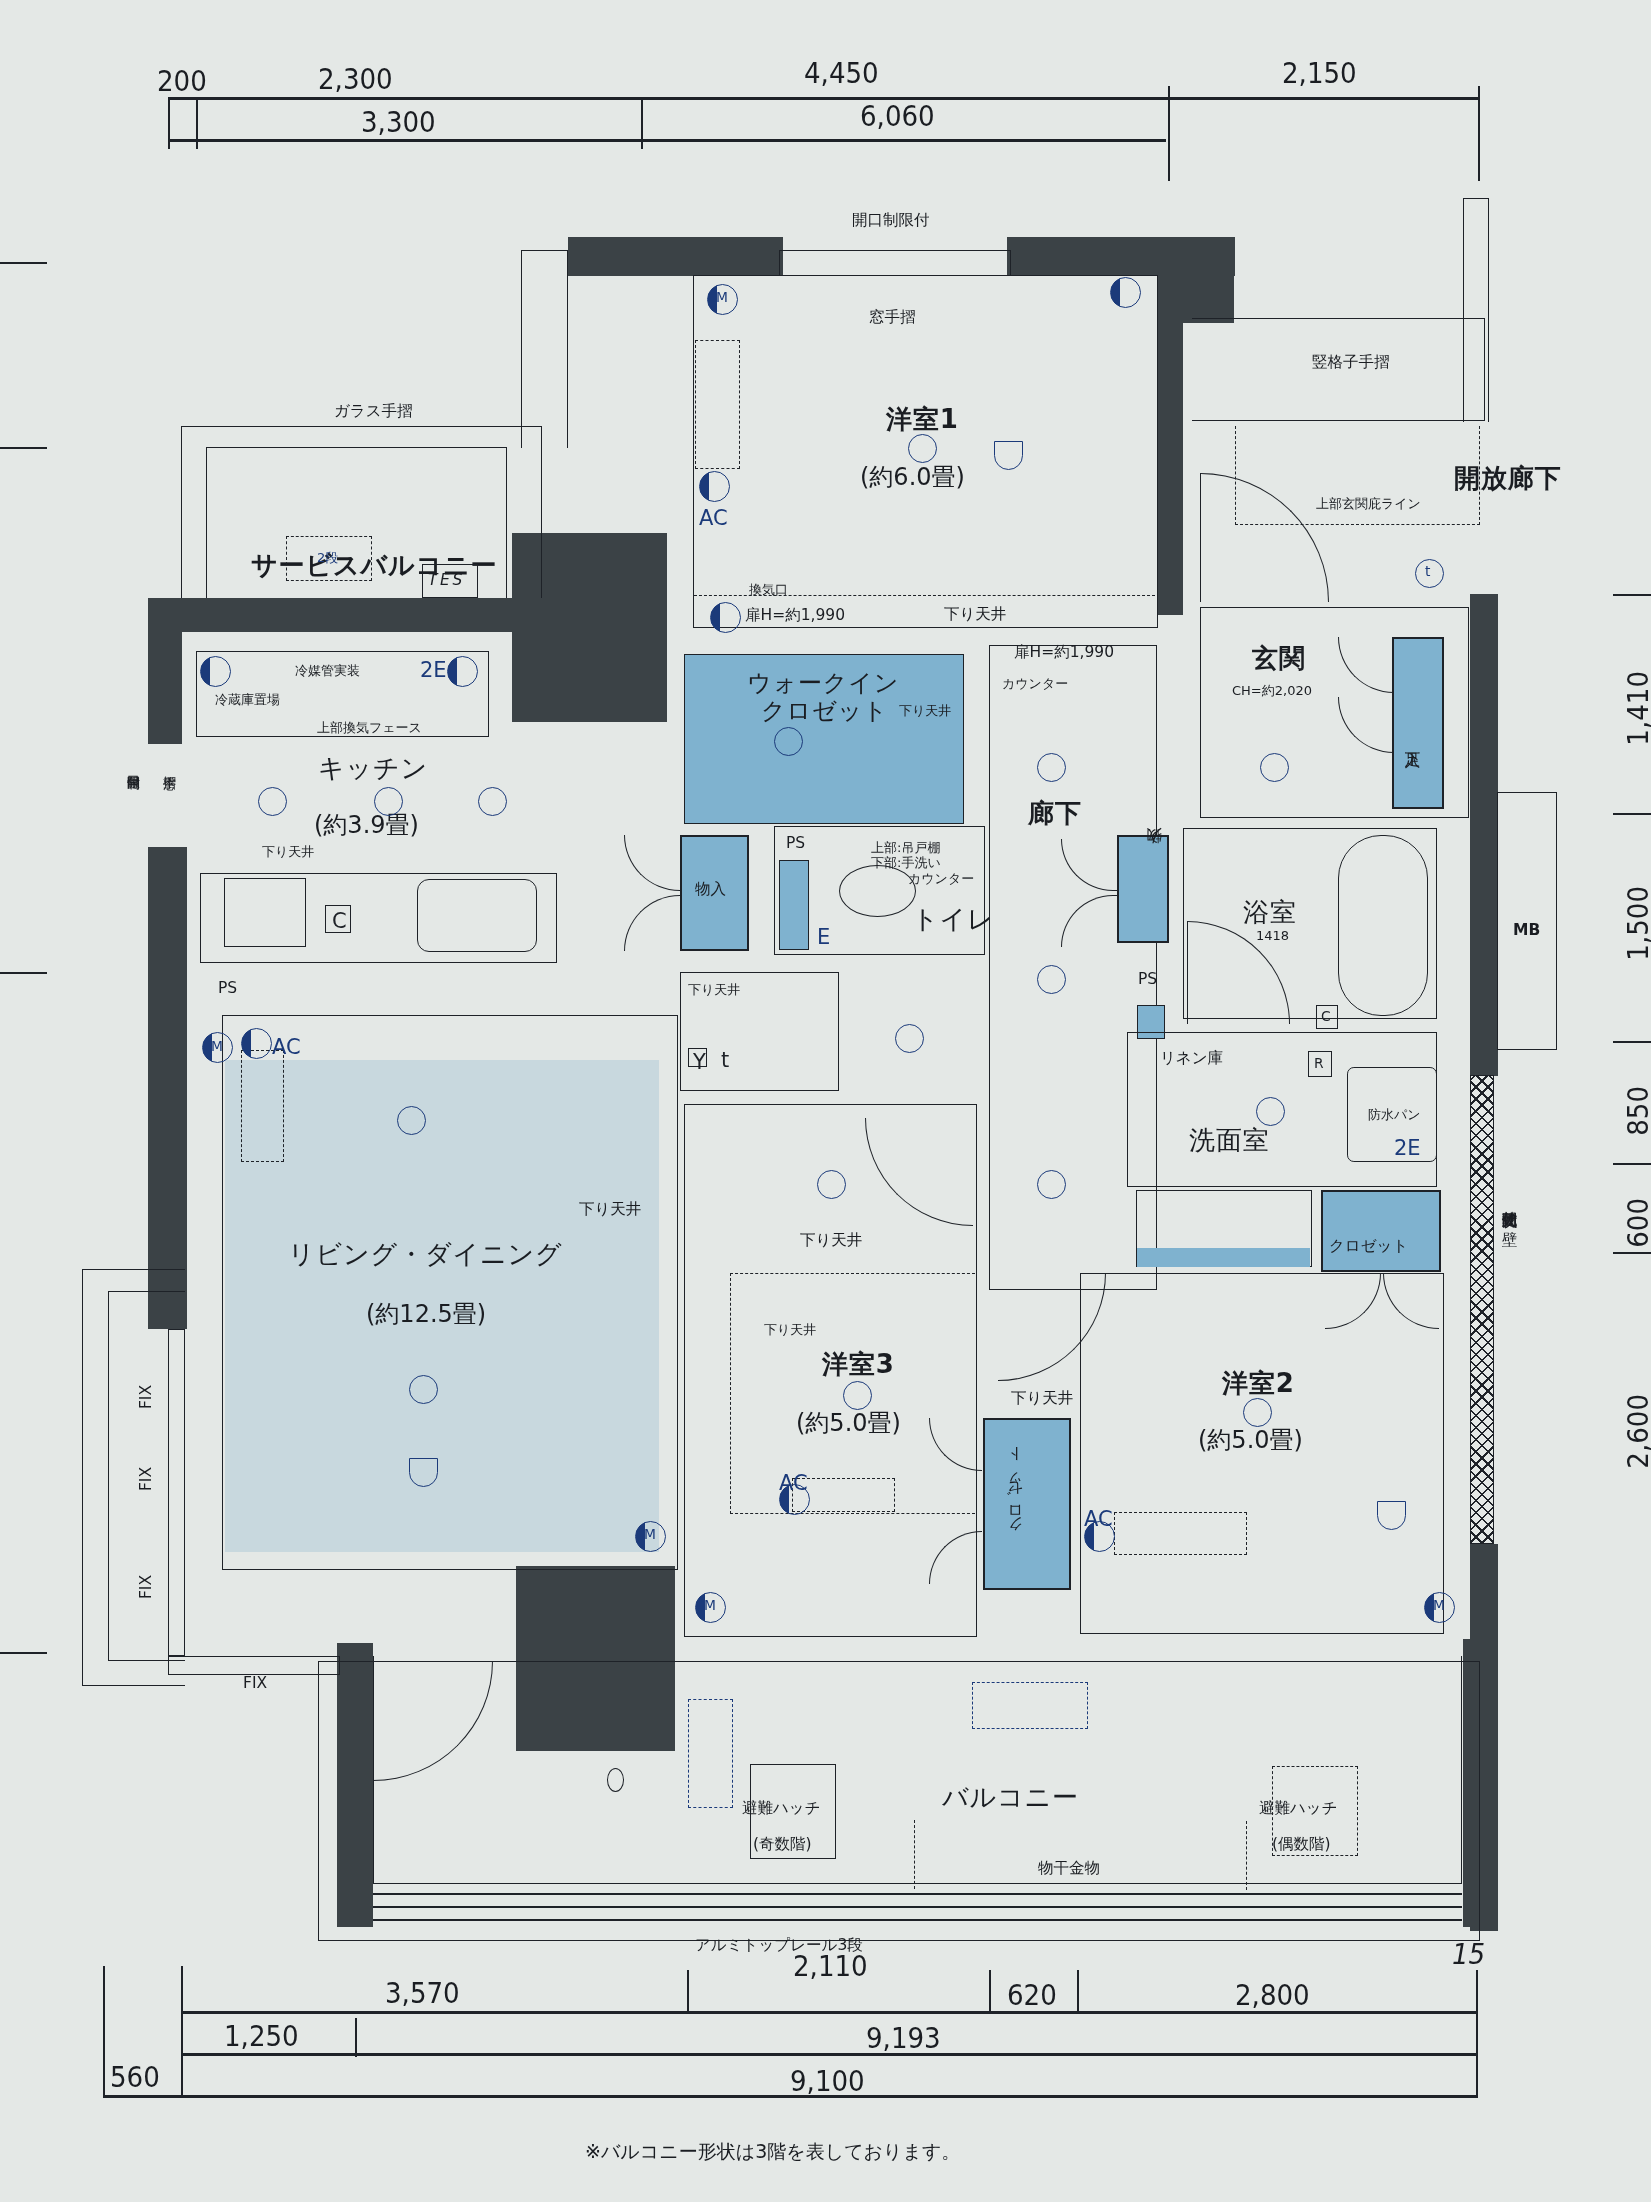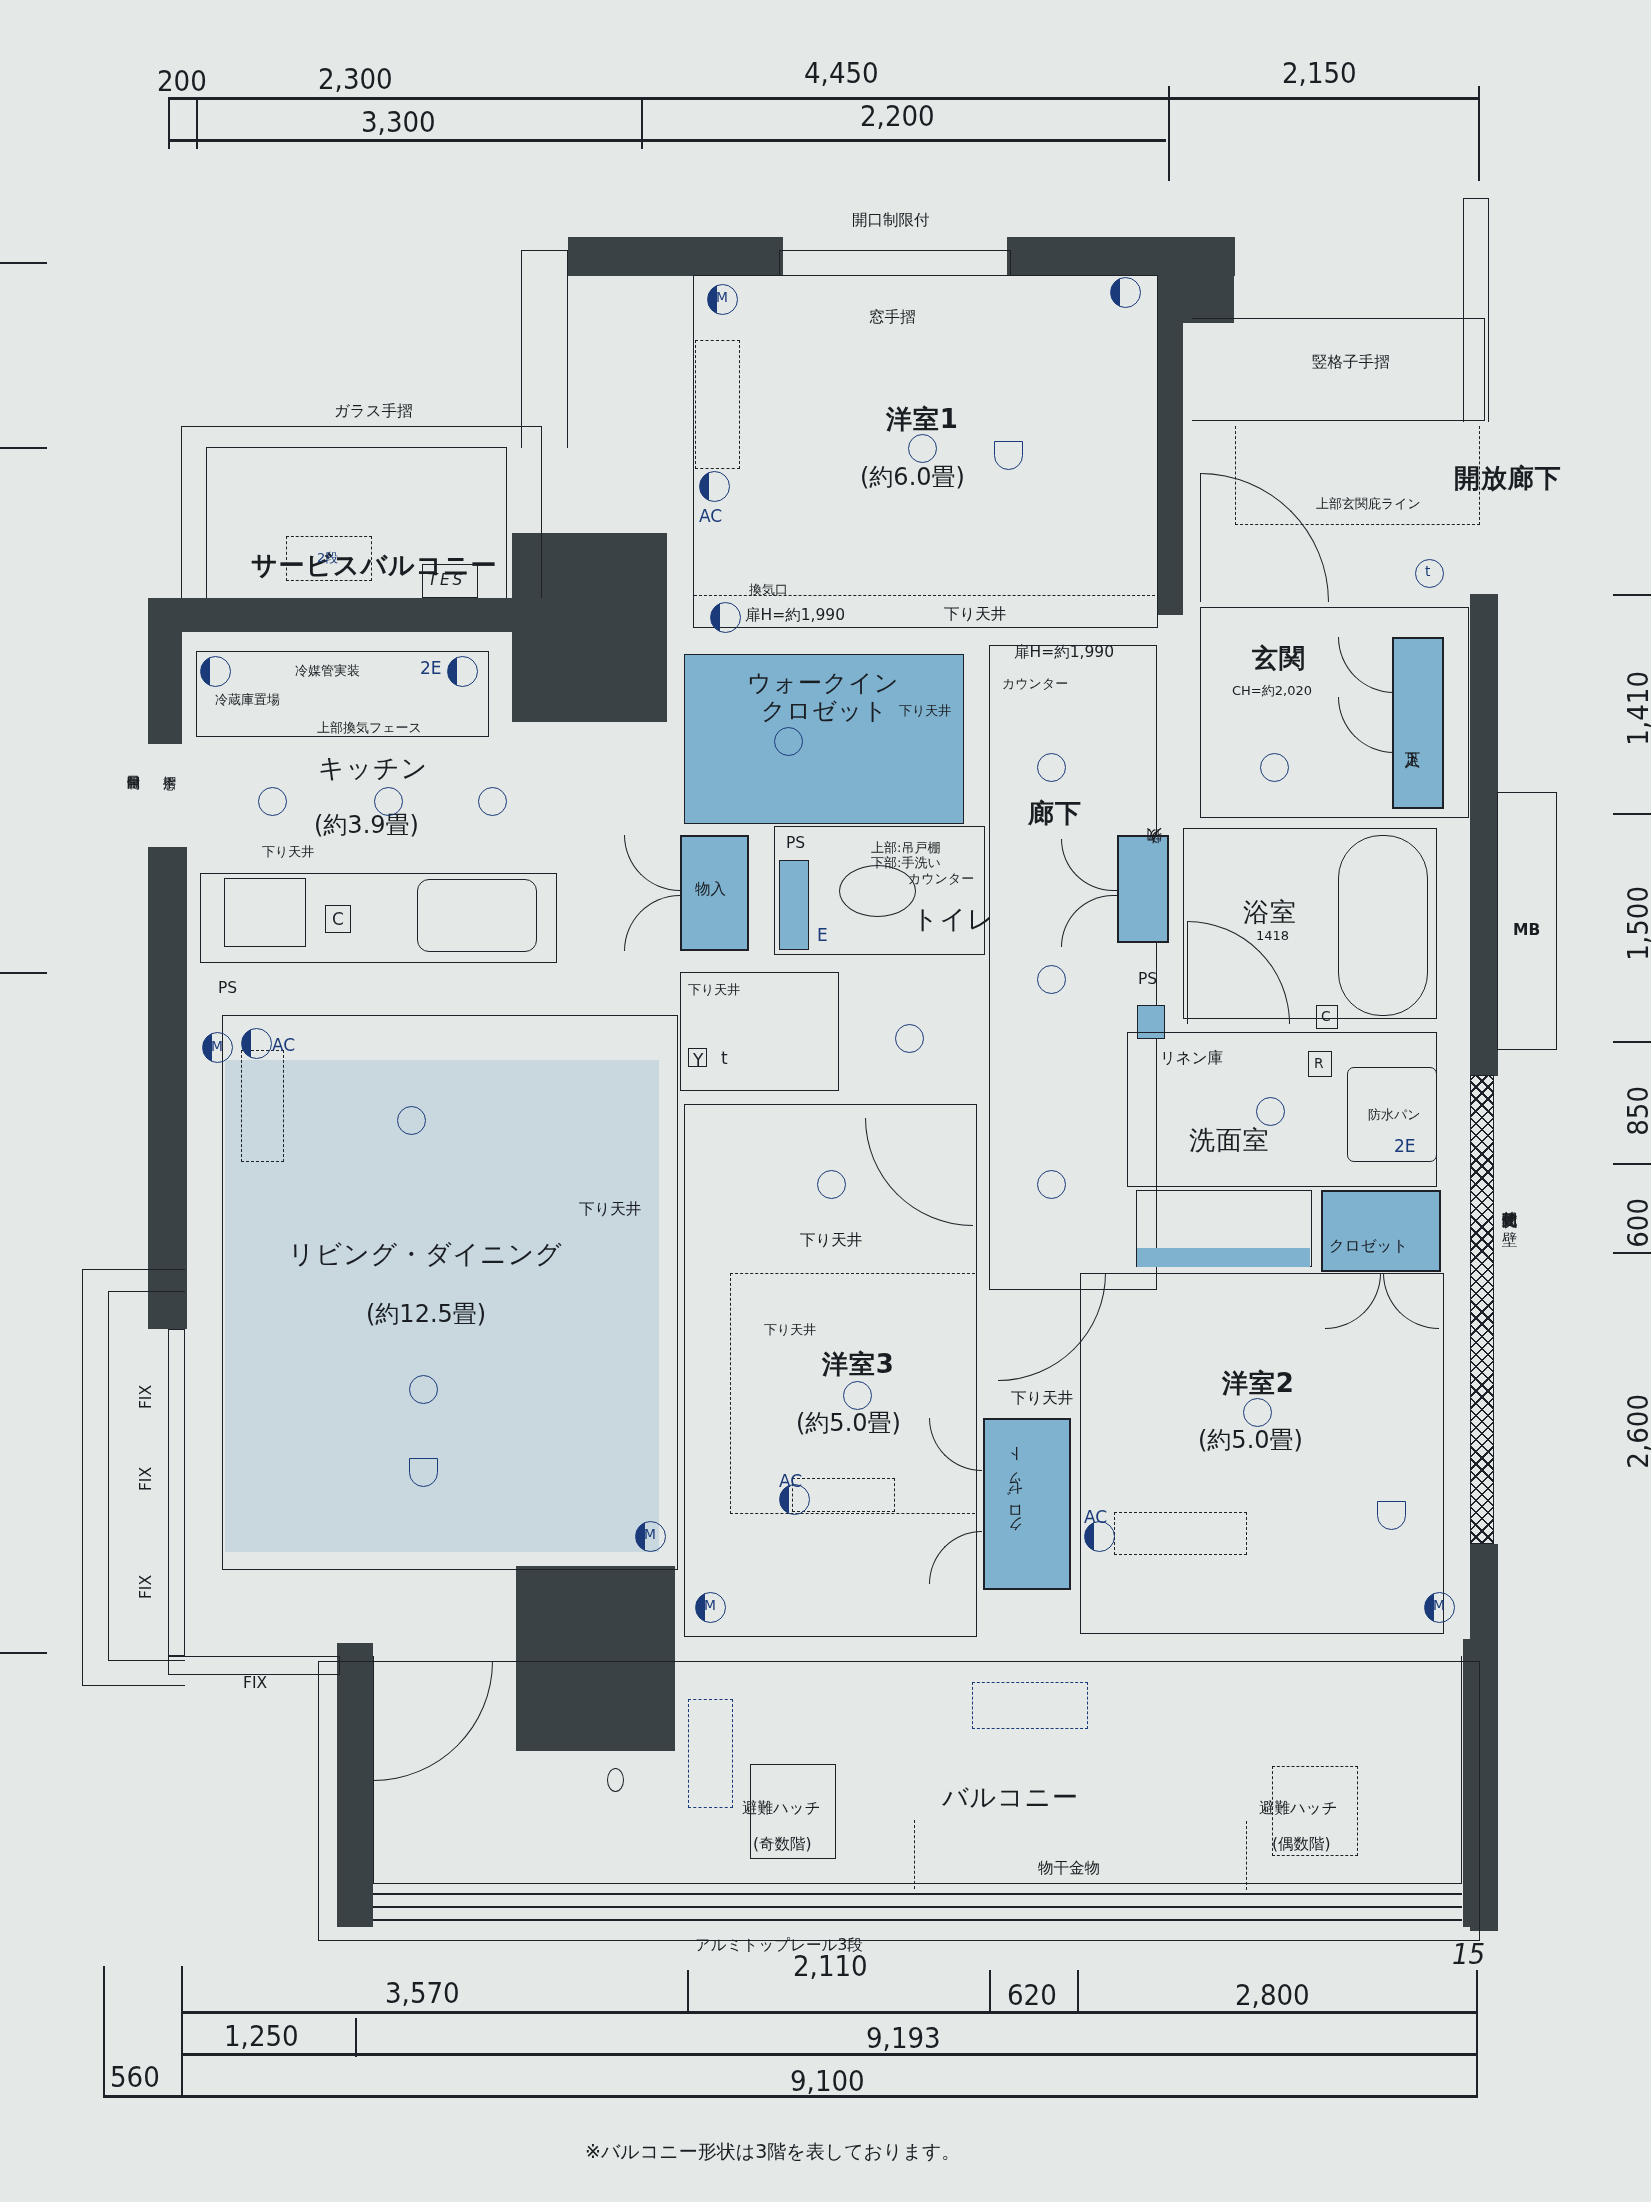--- a/index.html
+++ b/index.html
@@ -13,40 +13,40 @@
   .dim{font-size:29px;font-family:"DejaVu Sans Condensed","Liberation Sans",sans-serif;}
   .wall{position:absolute;background:#3b4246;}
   .line{position:absolute;background:#1e2228;}
   .box{position:absolute;border:1.7px solid #1e2228;box-sizing:border-box;}
   .dash{position:absolute;border:1.7px dashed #1e2228;box-sizing:border-box;}
   .storage{position:absolute;background:#7fb2cf;border:2.6px solid #1e2228;box-sizing:border-box;}
   .ldk-tint{position:absolute;background:#c8d8de;}
   .vert{writing-mode:vertical-rl;}
   .light{position:absolute;width:29px;height:29px;border:1.7px solid #1b3a7a;border-radius:50%;box-sizing:border-box;}
   .sym{position:absolute;width:31px;height:31px;border:1.7px solid #1b3a7a;border-radius:50%;box-sizing:border-box;background:linear-gradient(90deg,#1b3a7a 0 30%,transparent 30%);}
-  .sym-txt{position:absolute;font-size:17px;color:#1b3a7a;}
+  .sym-txt{position:absolute;font-size:21px;color:#1b3a7a;}
   .door-arc{position:absolute;border:1.7px solid #1e2228;box-sizing:border-box;}
 </style>
 </head>
 <body>
 
 <div>
   <div class="line" style="left:168px;top:97px;width:1312px;height:2.6px;"></div>
   <div class="line" style="left:168px;top:139px;width:998px;height:2.6px;"></div>
   <div class="line" style="left:168px;top:97px;width:1.7px;height:52px;"></div>
   <div class="line" style="left:196px;top:97px;width:1.7px;height:52px;"></div>
   <div class="line" style="left:641px;top:97px;width:1.7px;height:52px;"></div>
   <div class="line" style="left:1168px;top:86px;width:1.7px;height:95px;"></div>
   <div class="line" style="left:1478px;top:86px;width:1.7px;height:95px;"></div>
   <span class="lbl dim" style="left:157px;top:67px;">200</span>
   <span class="lbl dim" style="left:318px;top:65px;">2,300</span>
   <span class="lbl dim" style="left:804px;top:59px;">4,450</span>
   <span class="lbl dim" style="left:1282px;top:59px;">2,150</span>
   <span class="lbl dim" style="left:361px;top:108px;">3,300</span>
-  <span class="lbl dim" style="left:860px;top:102px;">2,200</span>
+  <span class="lbl dim" style="left:860px;top:102px;">6,060</span>
 </div>
 
 <div class="line" style="left:0;top:262px;width:47px;height:1.7px;"></div>
 <div class="line" style="left:0;top:447px;width:47px;height:1.7px;"></div>
 <div class="line" style="left:0;top:972px;width:47px;height:1.7px;"></div>
 <div class="line" style="left:0;top:1652px;width:47px;height:1.7px;"></div>
 
 <div>
   <div class="wall" style="left:568px;top:237px;width:215px;height:39px;"></div>
   <div class="wall" style="left:1007px;top:237px;width:228px;height:39px;"></div>

